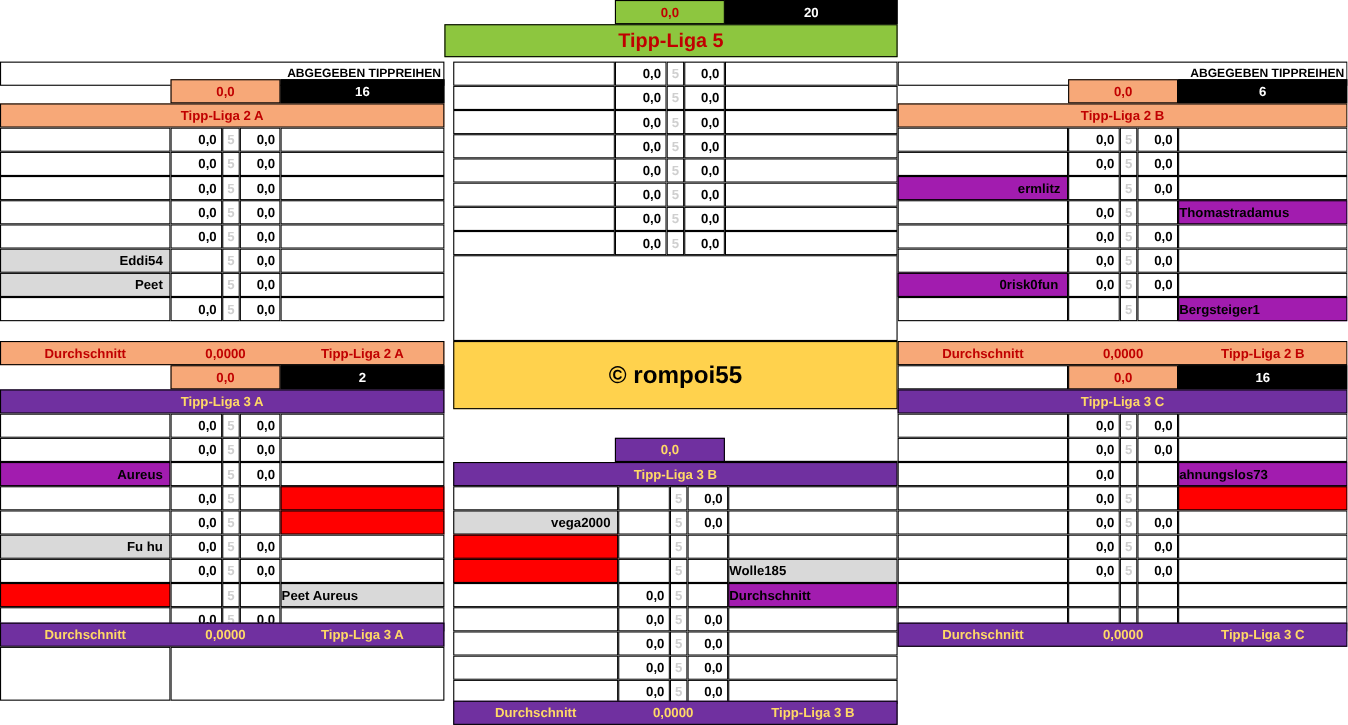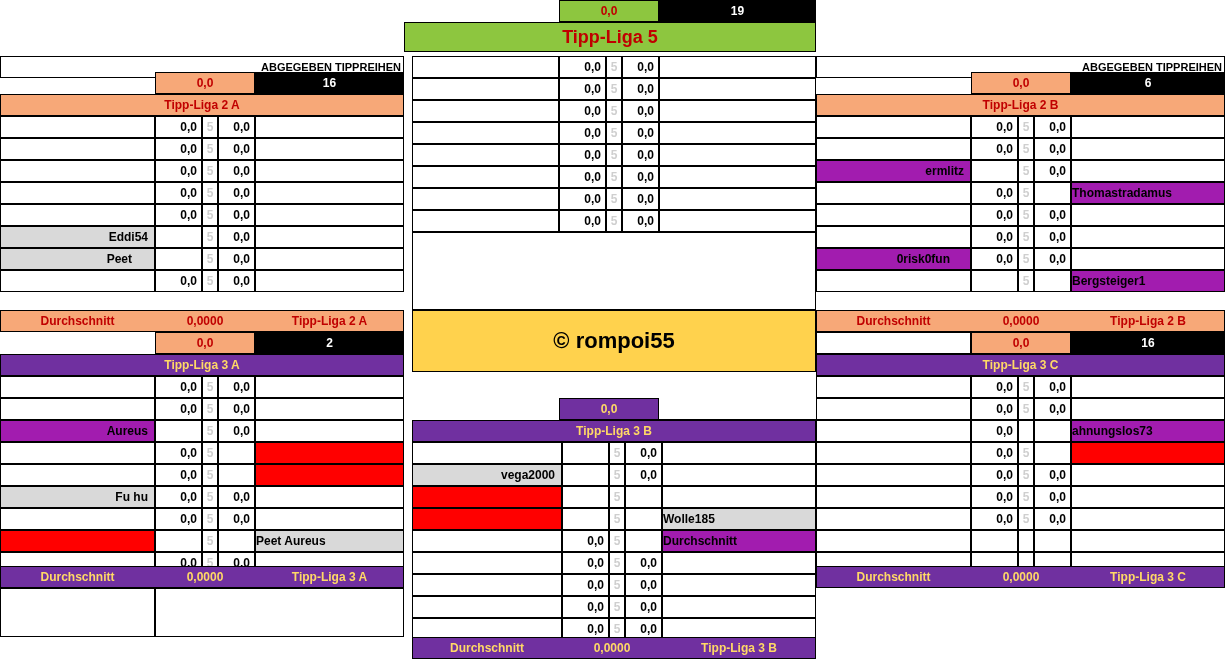--- a/index.html
+++ b/index.html
@@ -31,21 +31,21 @@
   .redtxt{color:#c00000;}
   .name{font-weight:bold;font-size:12px;}
 </style>
 </head>
 <body>
 
 <div class="cell green c" style="left:559px;top:0px;width:100px;height:22px;justify-content:center;display:flex;align-items:center;">
   <span class="num redtxt">0,0</span>
 </div>
 <div class="cell black c" style="left:659px;top:0px;width:157px;height:22px;display:flex;align-items:center;justify-content:center;">
-  <span class="num">19</span>
+  <span class="num">20</span>
 </div>
 <div class="cell green c" style="left:404px;top:22px;width:412px;height:30px;display:flex;align-items:center;justify-content:center;">
   <span style="font-size:18px;font-weight:bold;color:#c00000;">Tipp-Liga 5</span>
 </div>
 
 <div id="liga1-rows">
     <div class="cell " style="left: 412px; top: 56px; width: 147px; height: 22px; display: flex; align-items: center; justify-content: center;"></div>
     <div class="cell " style="left: 559px; top: 56px; width: 47px; height: 22px; display: flex; align-items: center; justify-content: flex-end; padding-right: 4px;">
       <span class="num">0,0</span>
     </div>
@@ -208,21 +208,21 @@
       <span class="name">Eddi54</span>
     </div>
     <div class="cell " style="left: 155px; top: 226px; width: 47px; height: 22px; display: flex; align-items: center; justify-content: flex-end; padding-right: 4px;"></div>
     <div class="cell " style="left: 202px; top: 226px; width: 16px; height: 22px; display: flex; align-items: center; justify-content: center;">
       <span class="small5">5</span>
     </div>
     <div class="cell " style="left: 218px; top: 226px; width: 37px; height: 22px; display: flex; align-items: center; justify-content: flex-end; padding-right: 4px;">
       <span class="num">0,0</span>
     </div>
     <div class="cell " style="left: 255px; top: 226px; width: 149px; height: 22px; display: flex; align-items: center; justify-content: center;"></div>
-    <div class="cell grey" style="left: 0px; top: 248px; width: 155px; height: 22px; display: flex; align-items: center; justify-content: flex-end; padding-right: 22px;">
+    <div class="cell grey" style="left: 0px; top: 248px; width: 155px; height: 22px; display: flex; align-items: center; justify-content: flex-end; padding-right: 6px;">
       <span class="name">Peet</span>
     </div>
     <div class="cell " style="left: 155px; top: 248px; width: 47px; height: 22px; display: flex; align-items: center; justify-content: flex-end; padding-right: 4px;"></div>
     <div class="cell " style="left: 202px; top: 248px; width: 16px; height: 22px; display: flex; align-items: center; justify-content: center;">
       <span class="small5">5</span>
     </div>
     <div class="cell " style="left: 218px; top: 248px; width: 37px; height: 22px; display: flex; align-items: center; justify-content: flex-end; padding-right: 4px;">
       <span class="num">0,0</span>
     </div>
     <div class="cell " style="left: 255px; top: 248px; width: 149px; height: 22px; display: flex; align-items: center; justify-content: center;"></div>
@@ -315,21 +315,21 @@
     <div class="cell " style="left: 971px; top: 226px; width: 47px; height: 22px; display: flex; align-items: center; justify-content: flex-end; padding-right: 4px;">
       <span class="num">0,0</span>
     </div>
     <div class="cell " style="left: 1018px; top: 226px; width: 16px; height: 22px; display: flex; align-items: center; justify-content: center;">
       <span class="small5">5</span>
     </div>
     <div class="cell " style="left: 1034px; top: 226px; width: 37px; height: 22px; display: flex; align-items: center; justify-content: flex-end; padding-right: 4px;">
       <span class="num">0,0</span>
     </div>
     <div class="cell " style="left: 1071px; top: 226px; width: 154px; height: 22px; display: flex; align-items: center; justify-content: flex-start;"></div>
-    <div class="cell cream" style="left: 816px; top: 248px; width: 155px; height: 22px; display: flex; align-items: center; justify-content: flex-end; padding-right: 20px;">
+    <div class="cell cream" style="left: 816px; top: 248px; width: 155px; height: 22px; display: flex; align-items: center; justify-content: flex-end; padding-right: 8px;">
       <span class="name">0risk0fun</span>
     </div>
     <div class="cell " style="left: 971px; top: 248px; width: 47px; height: 22px; display: flex; align-items: center; justify-content: flex-end; padding-right: 4px;">
       <span class="num">0,0</span>
     </div>
     <div class="cell " style="left: 1018px; top: 248px; width: 16px; height: 22px; display: flex; align-items: center; justify-content: center;">
       <span class="small5">5</span>
     </div>
     <div class="cell " style="left: 1034px; top: 248px; width: 37px; height: 22px; display: flex; align-items: center; justify-content: flex-end; padding-right: 4px;">
       <span class="num">0,0</span>

